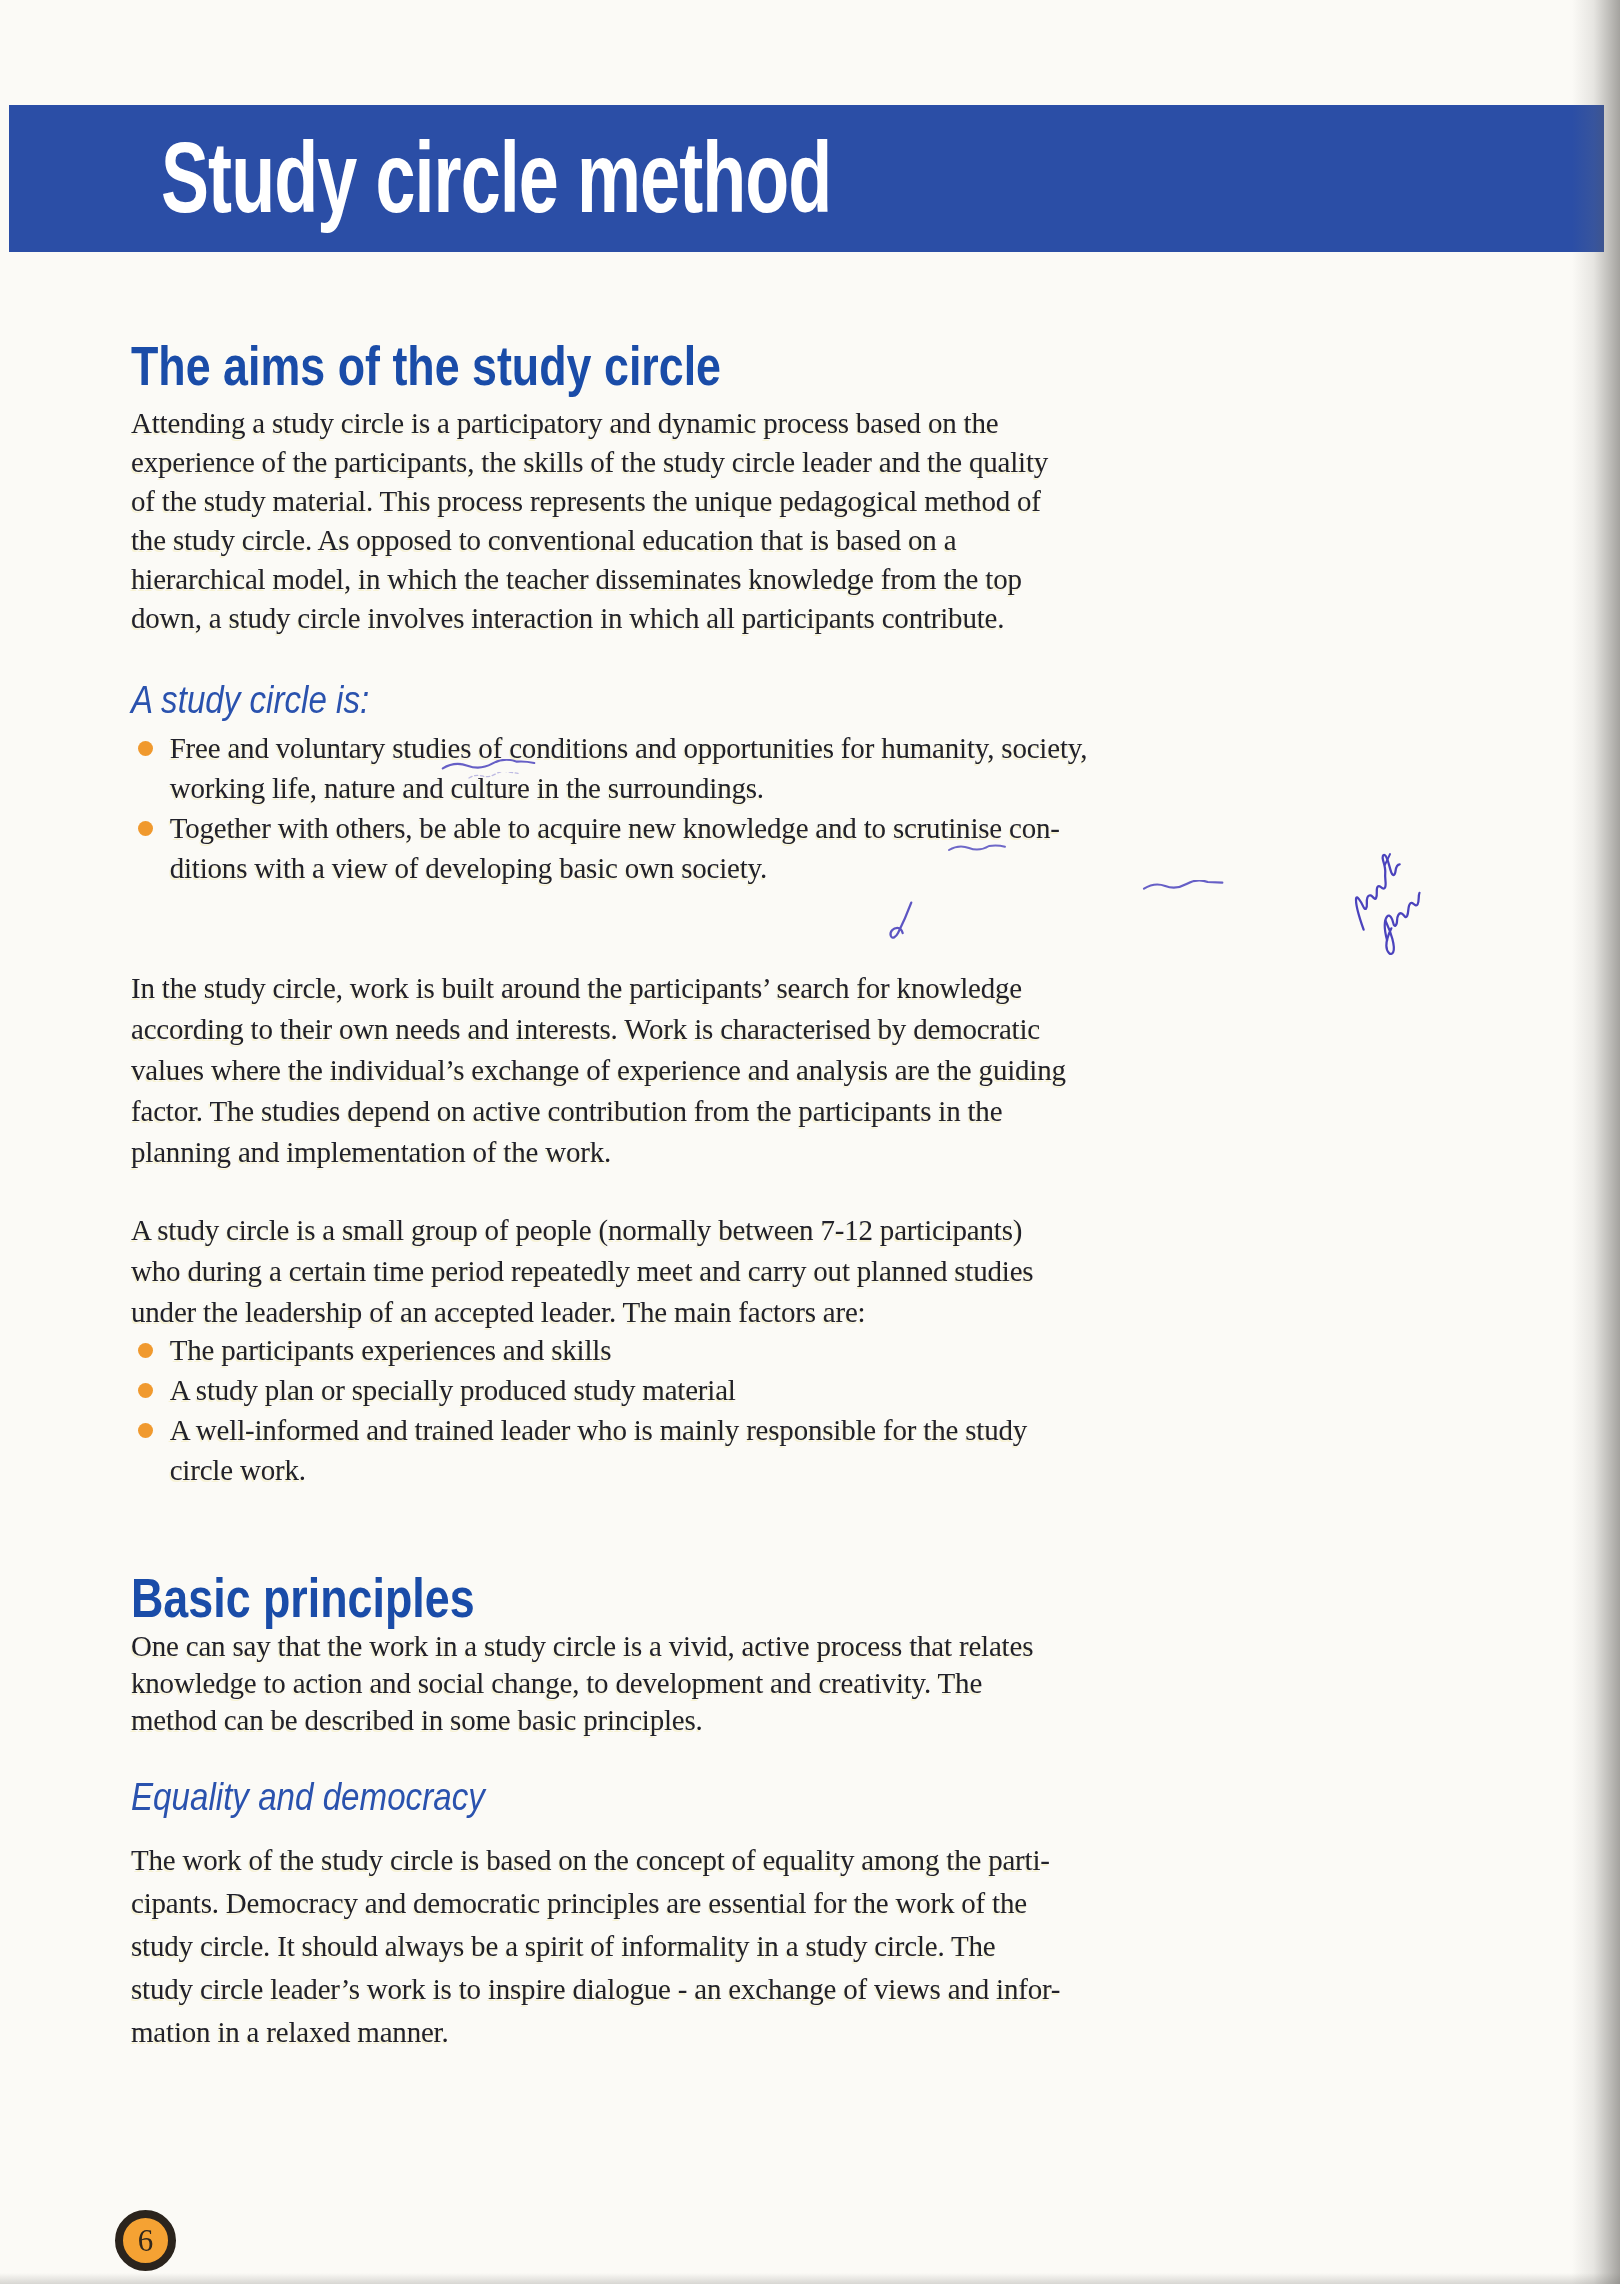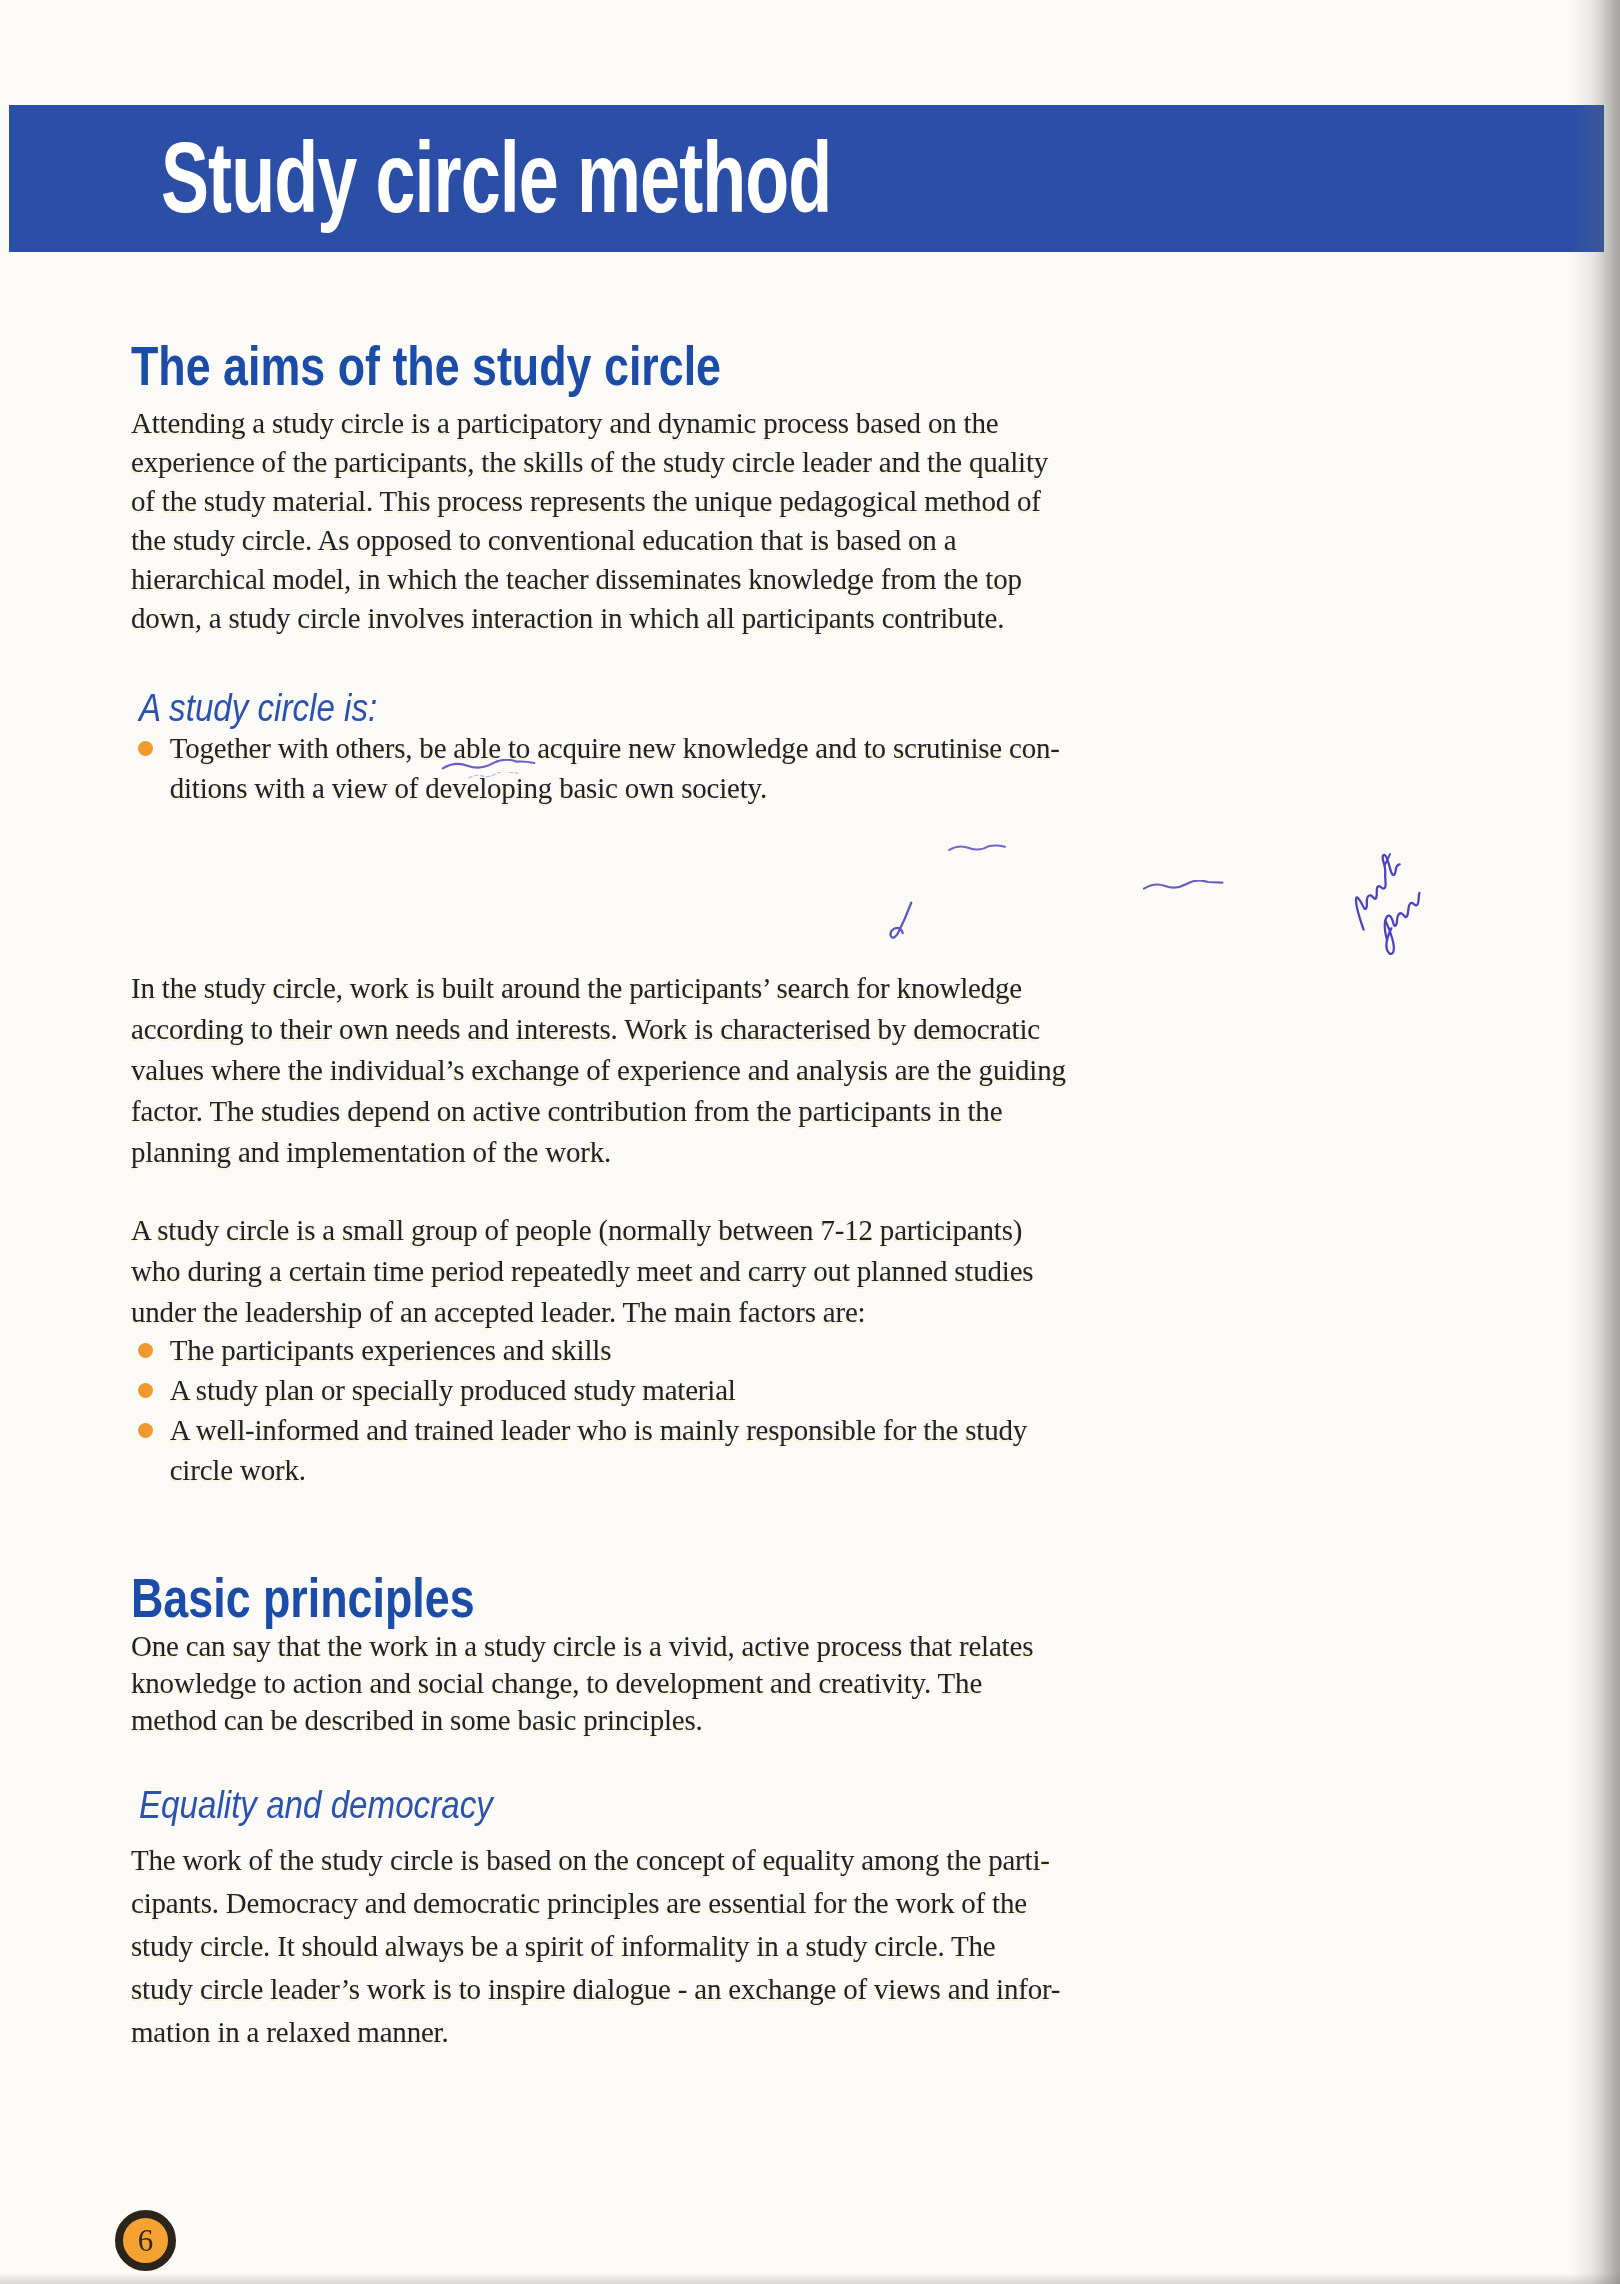--- a/index.html
+++ b/index.html
@@ -34,21 +34,21 @@
     display:inline-block; transform:scaleX(0.72); transform-origin:0 50%;
   }
   
   .h2 {
     position:absolute; left:131px; margin:0;
     font-family:"Liberation Sans","DejaVu Sans",sans-serif;
     font-weight:bold; font-size:56px; line-height:1.1;
     color: var(--heading-blue, #1a4ca8); white-space:nowrap;
   }
   .h3 {
-    position:absolute; left:131px; margin:8px;
+    position:absolute; left:131px; margin:0;
     font-family:"Liberation Sans","DejaVu Sans",sans-serif;
     font-weight:normal; font-style:italic; font-size:39px; line-height:1.1;
     color: var(--subheading-blue, #2a52ae); white-space:nowrap;
   }
   .cond { display:inline-block; transform:scaleX(0.8); transform-origin:0 60%; }
   .cond-i { display:inline-block; transform:scaleX(0.85); transform-origin:0 60%; }
   
   .body {
     position:absolute; left:131px;
     font-size:29px; letter-spacing:-0.2px;
@@ -103,20 +103,25 @@
 of the study material. This process represents the unique pedagogical method of
 the study circle. As opposed to conventional education that is based on a
 hierarchical model, in which the teacher disseminates knowledge from the top
 down, a study circle involves interaction in which all participants contribute.</div>
 
   <h3 class="h3" style="top:679px"><span class="cond-i">A study circle is:</span></h3>
 
   <div class="bullets" style="top:728px">
     <div class="bullet-item">
       <span class="dot"></span>
+      <span class="bullet-text">Free and voluntary studies of conditions and opportunities for humanity, society,
+working life, nature and culture in the surroundings.</span>
+    </div>
+    <div class="bullet-item">
+      <span class="dot"></span>
       <span class="bullet-text">Together with others, be able to acquire new knowledge and to scrutinise con-
 ditions with a view of developing basic own society.</span>
     </div>
   </div>
 
   <div class="body" style="top:968px; line-height:41px">In the study circle, work is built around the participants’ search for knowledge
 according to their own needs and interests. Work is characterised by democratic
 values where the individual’s exchange of experience and analysis are the guiding
 factor. The studies depend on active contribution from the participants in the
 planning and implementation of the work.</div>

